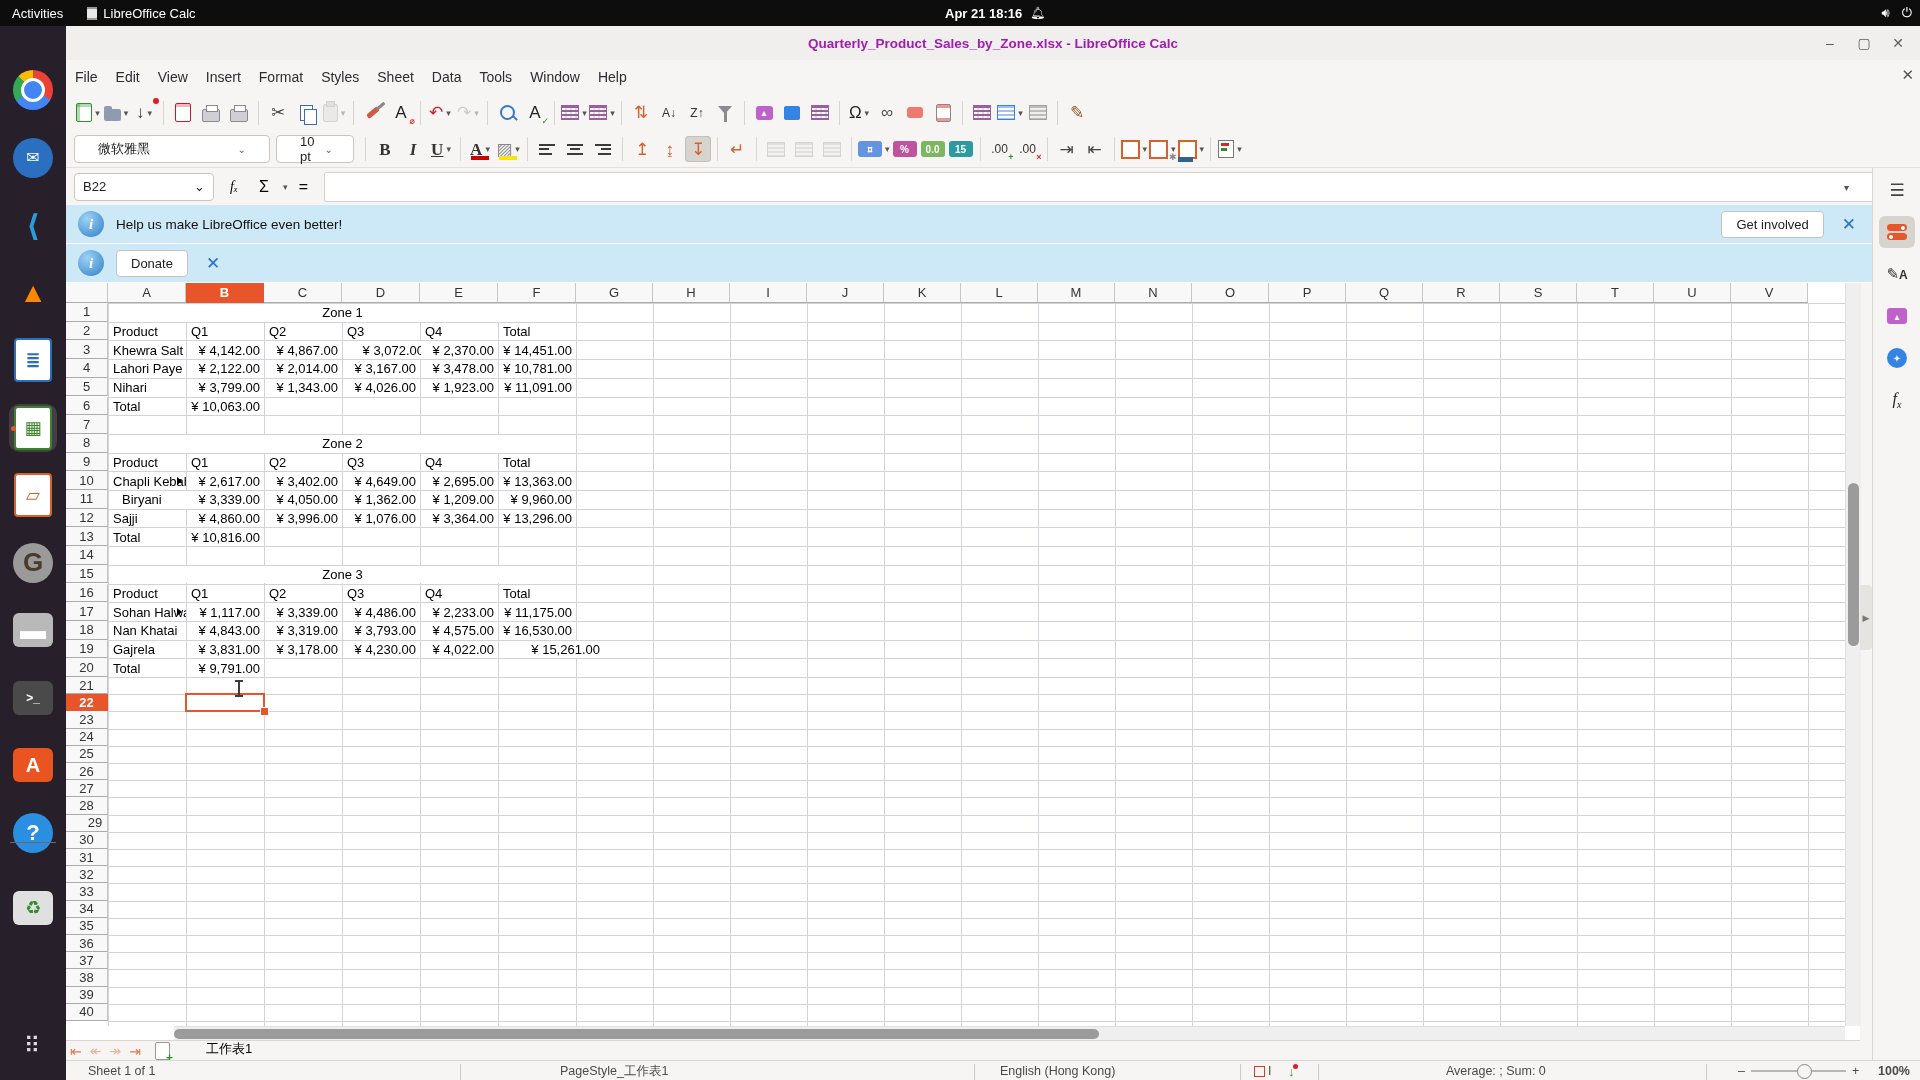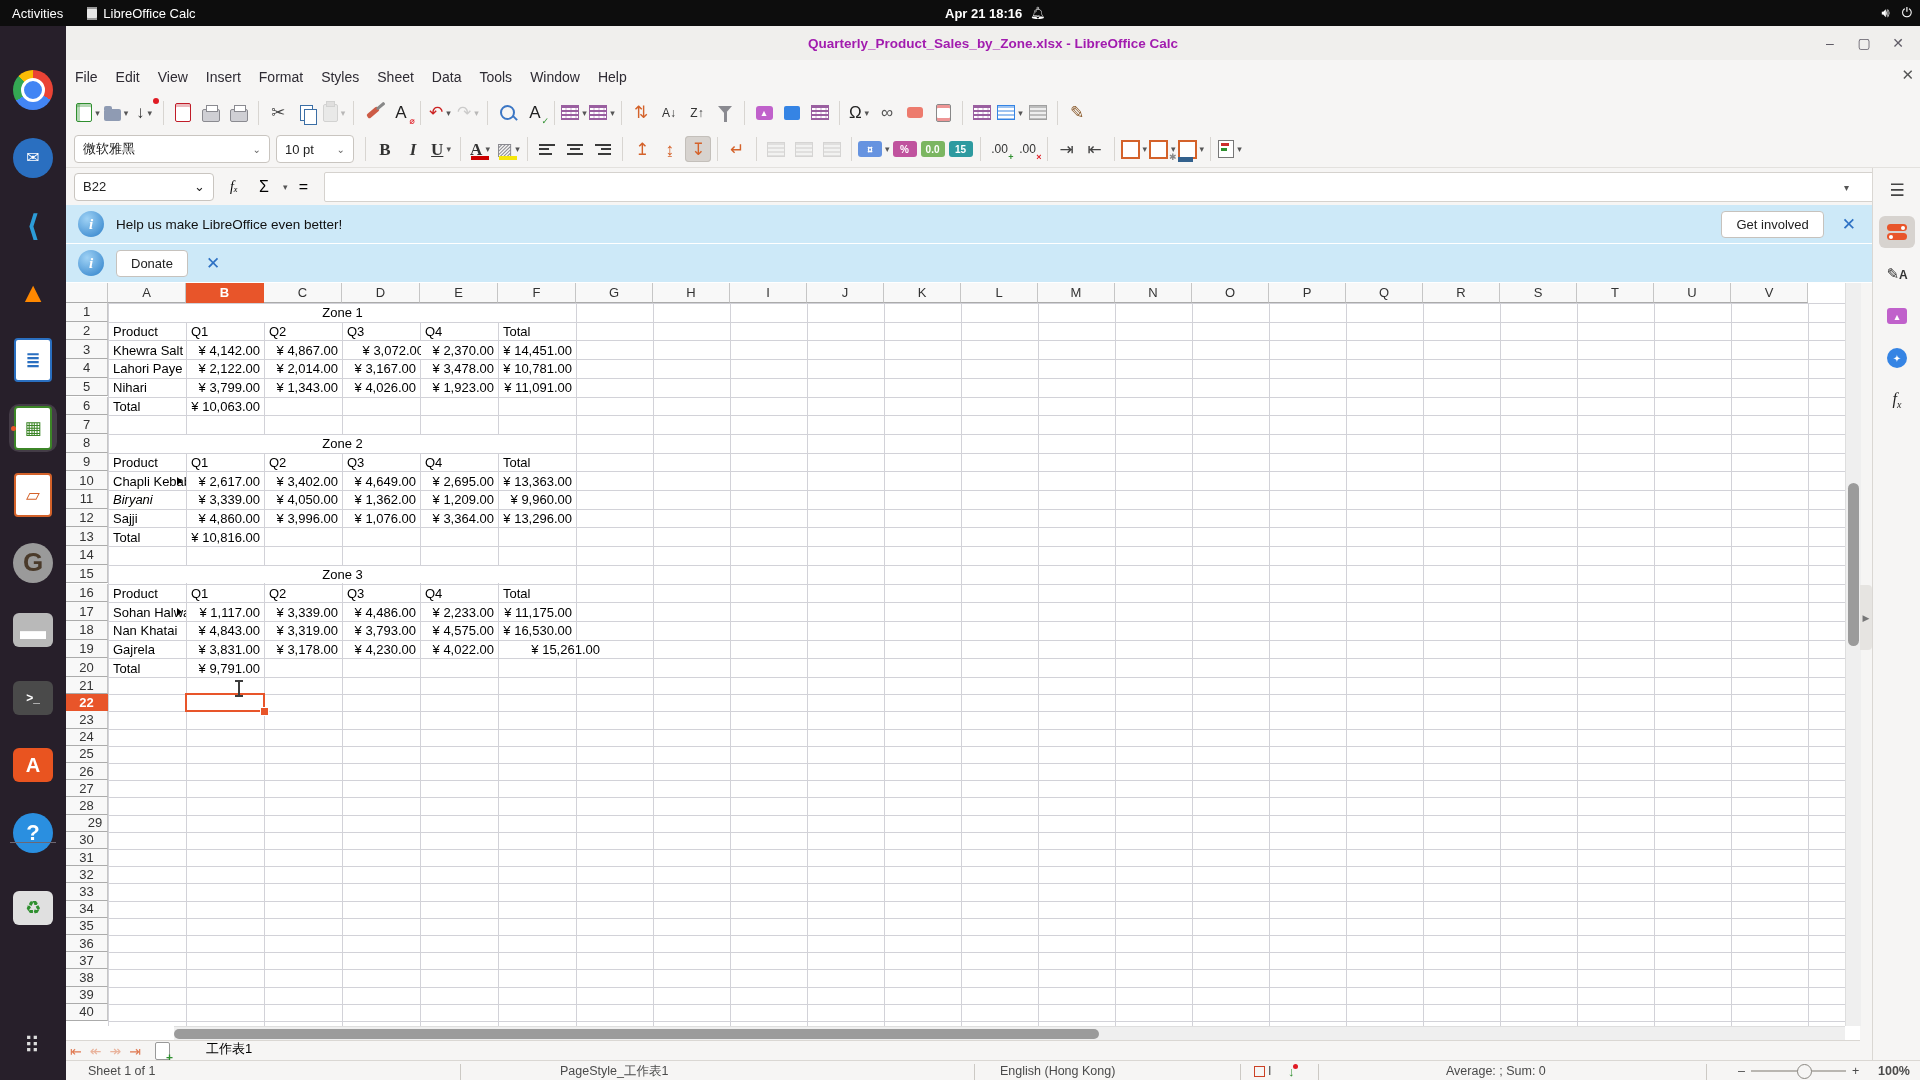--- a/index.html
+++ b/index.html
@@ -39,21 +39,21 @@
   #stdbar{left:66px;top:94px;width:1854px;height:37px;background:var(--chrome_bg);display:flex;align-items:center;padding-left:8px;box-sizing:border-box;}
   #fmtbar{left:66px;top:131px;width:1854px;height:37px;background:var(--chrome_bg);display:flex;align-items:center;padding-left:8px;box-sizing:border-box;
           border-bottom:1px solid #e3e1de;}
   .tbtn{height:26px;min-width:26px;display:flex;align-items:center;justify-content:center;margin:0 1px;border-radius:4px;position:relative;}
   .tbtn.active{background:#d7d3cf;box-shadow:inset 0 0 0 1px #c3bfba;}
   .tbtn .glyph{font-size:17px;line-height:1;}
   .tbtn.dis{opacity:.38;}
   .dd{font-size:9px;color:#555;margin-left:3px;}
   .sep{width:1px;height:24px;background:#d8d5d1;margin:0 5px;}
   .combo{height:28px;background:#fff;border:1px solid #c9c5c0;border-radius:4px;display:flex;align-items:center;
-         font-size:13px;color:#222;padding:0 8px;box-sizing:border-box;justify-content:space-between;margin-right:6px;}
+         font-size:13px;color:#222;padding:0 23px;box-sizing:border-box;justify-content:space-between;margin-right:6px;}
   .combo .carat{color:#666;font-size:10px;margin-left:10px;}
   
   .mi{position:relative;display:inline-block;}
   .mi-doc{width:14px;height:17px;background:#fff;border:1.5px solid #2f8f2f;border-radius:2px;
           box-shadow:inset 0 3px 0 rgba(47,143,47,.35), inset 3px 0 0 rgba(47,143,47,.35);}
   .mi-doc.red{border-color:#c01c28;box-shadow:inset 0 3px 0 rgba(192,28,40,.3);}
   .mi-folder{width:17px;height:12px;background:#8f9bb3;border-radius:2px;margin-top:4px;}
   .mi-folder:before{content:"";position:absolute;left:0;top:-3px;width:8px;height:4px;background:#8f9bb3;border-radius:2px 2px 0 0;}
   .mi-save{font-size:16px;color:#2f8f2f;font-weight:bold;}
   .dot-red:after{content:"";position:absolute;right:-2px;top:-2px;width:6px;height:6px;border-radius:50%;background:#e01b24;}
@@ -784,21 +784,21 @@
     </div>
     <div class="cell num" style="left: 277px; top: 189.3px; width: 77px; height: 17.7px;">
       <span>¥ 4,649.00</span>
     </div>
     <div class="cell num" style="left: 355px; top: 189.3px; width: 77px; height: 17.7px;">
       <span>¥ 2,695.00</span>
     </div>
     <div class="cell num" style="left: 433px; top: 189.3px; width: 77px; height: 17.7px;">
       <span>¥ 13,363.00</span>
     </div>
-    <div class="cell" style="left: 43px; top: 208px; width: 77px; height: 17.7px; font-style: italic;">
+    <div class="cell" style="left: 52px; top: 208px; width: 77px; height: 17.7px;">
       <span>Biryani</span>
     </div>
     <div class="cell num" style="left: 121px; top: 208px; width: 77px; height: 17.7px;">
       <span>¥ 3,339.00</span>
     </div>
     <div class="cell num" style="left: 199px; top: 208px; width: 77px; height: 17.7px;">
       <span>¥ 4,050.00</span>
     </div>
     <div class="cell num" style="left: 277px; top: 208px; width: 77px; height: 17.7px;">
       <span>¥ 1,362.00</span>

